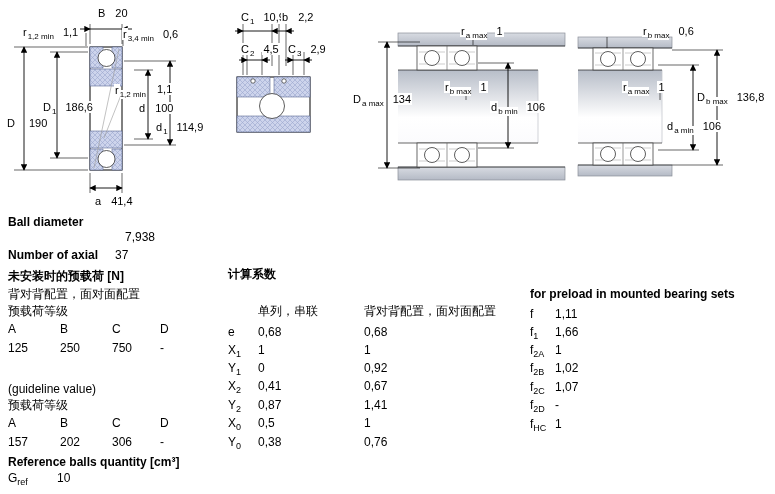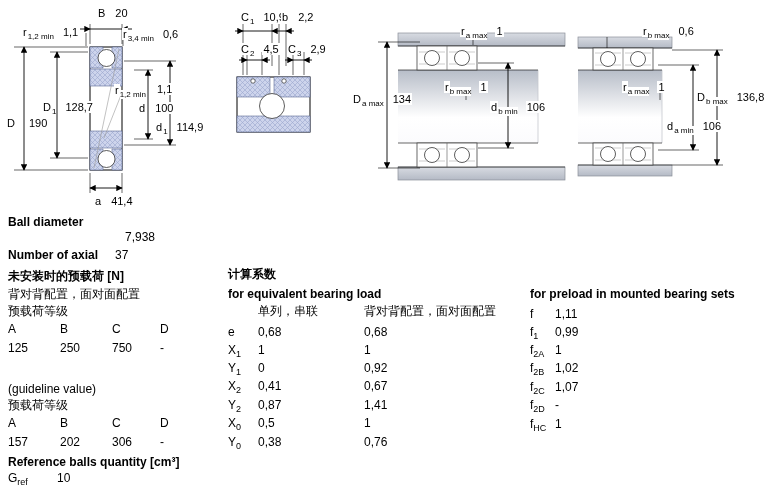--- a/index.html
+++ b/index.html
@@ -187,21 +187,21 @@
       <line class="xl" x1="607" y1="37" x2="607" y2="48"></line>
         <line class="xl" x1="660" y1="93" x2="660" y2="100"></line>
     </g>
   </svg>
 
   <span class="dim" style="left:97px;top:7px"><span class="sym">B</span><span class="val">20</span></span>
   <span class="dim" style="left:22px;top:26px"><span class="sym">r</span><span class="sub">1,2 min</span><span class="val">1,1</span></span>
   <span class="dim" style="left:122px;top:28px"><span class="sym">r</span><span class="sub">3,4 min</span><span class="val">0,6</span></span>
   <span class="dim" style="left:114px;top:84px"><span class="sym">r</span><span class="sub">1,2 min</span></span>
   <span class="dim" style="left:156px;top:83px"><span class="val" style="margin-left:0">1,1</span></span>
-  <span class="dim" style="left:42px;top:101px"><span class="sym">D</span><span class="sub">1</span><span class="val">128,7</span></span>
+  <span class="dim" style="left:42px;top:101px"><span class="sym">D</span><span class="sub">1</span><span class="val">186,6</span></span>
   <span class="dim" style="left:138px;top:102px"><span class="sym">d</span><span class="val">100</span></span>
   <span class="dim g12" style="left:6px;top:117px"><span class="sym">D</span><span class="val">190</span></span>
   <span class="dim" style="left:155px;top:121px"><span class="sym">d</span><span class="sub">1</span><span class="val">114,9</span></span>
   <span class="dim" style="left:94px;top:195px"><span class="sym">a</span><span class="val">41,4</span></span>
 
   <span class="dim" style="left:240px;top:11px"><span class="sym">C</span><span class="sub">1</span><span class="val">10,9</span></span>
   <span class="dim" style="left:281px;top:11px"><span class="sym">b</span><span class="val">2,2</span></span>
   <span class="dim" style="left:240px;top:43px"><span class="sym">C</span><span class="sub">2</span><span class="val">4,5</span></span>
   <span class="dim" style="left:287px;top:43px"><span class="sym">C</span><span class="sub">3</span><span class="val">2,9</span></span>
 
@@ -241,21 +241,20 @@
   <span class="t" style="left:8px;top:436px">157</span>
   <span class="t" style="left:60px;top:436px">202</span>
   <span class="t" style="left:112px;top:436px">306</span>
   <span class="t" style="left:160px;top:436px">-</span>
 
   <span class="t b" style="left:8px;top:456px">Reference balls quantity [cm³]</span>
   <span class="t" style="left:8px;top:472px"><span>G</span><span class="sub2">ref</span></span>
   <span class="t" style="left:57px;top:472px">10</span>
 
   <span class="t b" style="left:228px;top:268px">计算系数</span>
-  <span class="t b" style="left:228px;top:288px">for equivalent bearing load</span>
   <span class="t" style="left:258px;top:305px">单列，串联</span>
   <span class="t" style="left:364px;top:305px">背对背配置，面对面配置</span>
 
   <span class="t" style="left:228px;top:326px"><span>e</span><span class="sub2"></span></span>
   <span class="t" style="left:258px;top:326px">0,68</span>
   <span class="t" style="left:364px;top:326px">0,68</span>
   <span class="t" style="left:228px;top:344px"><span>X</span><span class="sub2">1</span></span>
   <span class="t" style="left:258px;top:344px">1</span>
   <span class="t" style="left:364px;top:344px">1</span>
   <span class="t" style="left:228px;top:362px"><span>Y</span><span class="sub2">1</span></span>
@@ -271,21 +270,21 @@
   <span class="t" style="left:258px;top:417px">0,5</span>
   <span class="t" style="left:364px;top:417px">1</span>
   <span class="t" style="left:228px;top:436px"><span>Y</span><span class="sub2">0</span></span>
   <span class="t" style="left:258px;top:436px">0,38</span>
   <span class="t" style="left:364px;top:436px">0,76</span>
 
   <span class="t b" style="left:530px;top:288px">for preload in mounted bearing sets</span>
   <span class="t" style="left:530px;top:308px"><span>f</span><span class="sub2"></span></span>
   <span class="t" style="left:555px;top:308px">1,11</span>
   <span class="t" style="left:530px;top:326px"><span>f</span><span class="sub2">1</span></span>
-  <span class="t" style="left:555px;top:326px">0,99</span>
+  <span class="t" style="left:555px;top:326px">1,66</span>
   <span class="t" style="left:530px;top:344px"><span>f</span><span class="sub2">2A</span></span>
   <span class="t" style="left:555px;top:344px">1</span>
   <span class="t" style="left:530px;top:362px"><span>f</span><span class="sub2">2B</span></span>
   <span class="t" style="left:555px;top:362px">1,02</span>
   <span class="t" style="left:530px;top:381px"><span>f</span><span class="sub2">2C</span></span>
   <span class="t" style="left:555px;top:381px">1,07</span>
   <span class="t" style="left:530px;top:399px"><span>f</span><span class="sub2">2D</span></span>
   <span class="t" style="left:555px;top:399px">-</span>
   <span class="t" style="left:530px;top:418px"><span>f</span><span class="sub2">HC</span></span>
   <span class="t" style="left:555px;top:418px">1</span>

